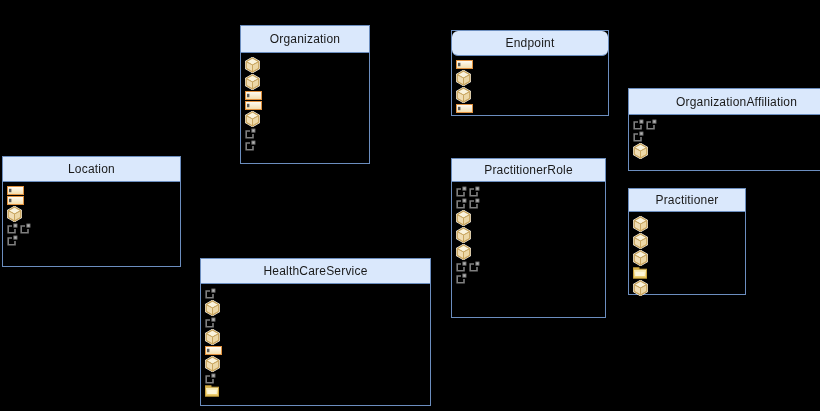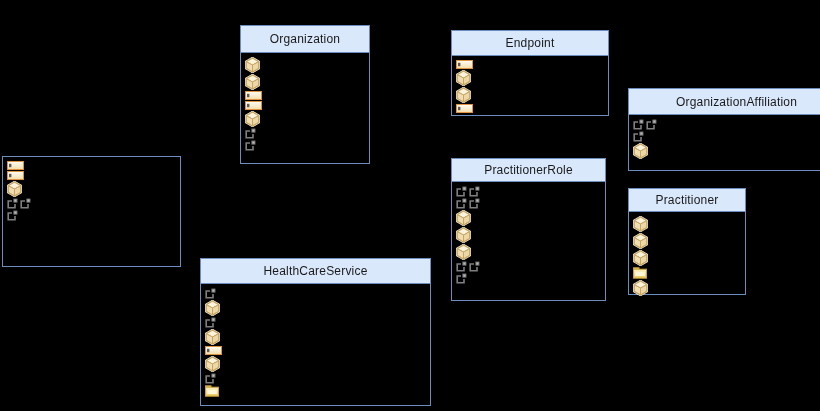--- a/index.html
+++ b/index.html
@@ -123,21 +123,21 @@
             <svg width="11" height="11" viewBox="0 0 11 11">
               <path d="M5,3 L1.2,3 L1.2,9.8 L8,9.8 L8,6" fill="none" stroke="#7f7f7f" stroke-width="1.6"></path>
               <rect x="6.4" y="0.6" width="4" height="4" fill="#7f7f7f"></rect>
               <rect x="7.4" y="1.6" width="2" height="2" fill="#b5b5b5"></rect>
             </svg>
           </span>
         </div>
       </div>
     </div>
     <div class="node" style="left: 451px; top: 30px; width: 158px; height: 86px;">
-      <div class="node-header" style="height: 25px;">
+      <div class="node-header" style="height: 25px; border-radius: 6px;">
         <span class="node-title">Endpoint</span>
       </div>
       <div class="node-body">
         <div class="attr-row">
           <span class="icon">
             <svg width="17" height="9" viewBox="0 0 17 9">
               <defs>
                 <linearGradient id="fg" x1="0" y1="0" x2="0" y2="1">
                   <stop offset="0" stop-color="#fffdf6"></stop>
                   <stop offset="1" stop-color="#f4ddab"></stop>
@@ -223,88 +223,91 @@
               <polygon points="8,1 14.7,4.9 8,8.5 1.3,4.9" fill="#faf3dd" stroke="#c9a55f" stroke-width="1"></polygon>
               <polygon points="1.3,4.9 8,8.5 8,16 1.3,12.1" fill="#f0ddb4" stroke="#c9a55f" stroke-width="1"></polygon>
               <polygon points="14.7,4.9 8,8.5 8,16 14.7,12.1" fill="#ecd7a6" stroke="#c9a55f" stroke-width="1"></polygon>
               <polygon points="8,1 14.7,4.9 14.7,12.1 8,16 1.3,12.1 1.3,4.9" fill="none" stroke="#c9a55f" stroke-width="1.1"></polygon>
             </svg>
           </span>
         </div>
       </div>
     </div>
     <div class="node" style="left: 2px; top: 156px; width: 179px; height: 111px;">
-      <div class="node-body">
-        <div class="attr-row">
-          <span class="icon">
-            <svg width="17" height="9" viewBox="0 0 17 9">
-              <defs>
-                <linearGradient id="fg" x1="0" y1="0" x2="0" y2="1">
-                  <stop offset="0" stop-color="#fffdf6"></stop>
-                  <stop offset="1" stop-color="#f4ddab"></stop>
-                </linearGradient>
-              </defs>
-              <rect x="0.5" y="0.5" width="16" height="8" fill="url(#fg)" stroke="#e0913f" stroke-width="1"></rect>
-              <rect x="2" y="2.8" width="2.4" height="3.4" fill="#5a5a5a"></rect>
-            </svg>
-          </span>
-        </div>
-        <div class="attr-row">
-          <span class="icon">
-            <svg width="17" height="9" viewBox="0 0 17 9">
-              <defs>
-                <linearGradient id="fg" x1="0" y1="0" x2="0" y2="1">
-                  <stop offset="0" stop-color="#fffdf6"></stop>
-                  <stop offset="1" stop-color="#f4ddab"></stop>
-                </linearGradient>
-              </defs>
-              <rect x="0.5" y="0.5" width="16" height="8" fill="url(#fg)" stroke="#e0913f" stroke-width="1"></rect>
-              <rect x="2" y="2.8" width="2.4" height="3.4" fill="#5a5a5a"></rect>
-            </svg>
-          </span>
-        </div>
-        <div class="attr-row">
-          <span class="icon">
-            <svg width="15" height="16" viewBox="0 0 16 17">
-              <polygon points="8,1 14.7,4.9 14.7,12.1 8,16 1.3,12.1 1.3,4.9" fill="none" stroke="#ffffff" stroke-width="2.4"></polygon>
-              <polygon points="8,1 14.7,4.9 8,8.5 1.3,4.9" fill="#faf3dd" stroke="#c9a55f" stroke-width="1"></polygon>
-              <polygon points="1.3,4.9 8,8.5 8,16 1.3,12.1" fill="#f0ddb4" stroke="#c9a55f" stroke-width="1"></polygon>
-              <polygon points="14.7,4.9 8,8.5 8,16 14.7,12.1" fill="#ecd7a6" stroke="#c9a55f" stroke-width="1"></polygon>
-              <polygon points="8,1 14.7,4.9 14.7,12.1 8,16 1.3,12.1 1.3,4.9" fill="none" stroke="#c9a55f" stroke-width="1.1"></polygon>
-            </svg>
-          </span>
-        </div>
-        <div class="attr-row">
-          <span class="icon">
-            <svg width="11" height="11" viewBox="0 0 11 11">
-              <path d="M5,3 L1.2,3 L1.2,9.8 L8,9.8 L8,6" fill="none" stroke="#7f7f7f" stroke-width="1.6"></path>
-              <rect x="6.4" y="0.6" width="4" height="4" fill="#7f7f7f"></rect>
-              <rect x="7.4" y="1.6" width="2" height="2" fill="#b5b5b5"></rect>
-            </svg>
-          </span>
-          <span class="icon">
-            <svg width="11" height="11" viewBox="0 0 11 11">
-              <path d="M5,3 L1.2,3 L1.2,9.8 L8,9.8 L8,6" fill="none" stroke="#7f7f7f" stroke-width="1.6"></path>
-              <rect x="6.4" y="0.6" width="4" height="4" fill="#7f7f7f"></rect>
-              <rect x="7.4" y="1.6" width="2" height="2" fill="#b5b5b5"></rect>
-            </svg>
-          </span>
-        </div>
-        <div class="attr-row">
-          <span class="icon">
-            <svg width="11" height="11" viewBox="0 0 11 11">
-              <path d="M5,3 L1.2,3 L1.2,9.8 L8,9.8 L8,6" fill="none" stroke="#7f7f7f" stroke-width="1.6"></path>
-              <rect x="6.4" y="0.6" width="4" height="4" fill="#7f7f7f"></rect>
-              <rect x="7.4" y="1.6" width="2" height="2" fill="#b5b5b5"></rect>
-            </svg>
-          </span>
-        </div>
-      </div>
-    </div>
-    <div class="node" style="left: 451px; top: 158px; width: 155px; height: 143px;">
+      <div class="node-header" style="height: 25px;">
+        <span class="node-title">Location</span>
+      </div>
+      <div class="node-body">
+        <div class="attr-row">
+          <span class="icon">
+            <svg width="17" height="9" viewBox="0 0 17 9">
+              <defs>
+                <linearGradient id="fg" x1="0" y1="0" x2="0" y2="1">
+                  <stop offset="0" stop-color="#fffdf6"></stop>
+                  <stop offset="1" stop-color="#f4ddab"></stop>
+                </linearGradient>
+              </defs>
+              <rect x="0.5" y="0.5" width="16" height="8" fill="url(#fg)" stroke="#e0913f" stroke-width="1"></rect>
+              <rect x="2" y="2.8" width="2.4" height="3.4" fill="#5a5a5a"></rect>
+            </svg>
+          </span>
+        </div>
+        <div class="attr-row">
+          <span class="icon">
+            <svg width="17" height="9" viewBox="0 0 17 9">
+              <defs>
+                <linearGradient id="fg" x1="0" y1="0" x2="0" y2="1">
+                  <stop offset="0" stop-color="#fffdf6"></stop>
+                  <stop offset="1" stop-color="#f4ddab"></stop>
+                </linearGradient>
+              </defs>
+              <rect x="0.5" y="0.5" width="16" height="8" fill="url(#fg)" stroke="#e0913f" stroke-width="1"></rect>
+              <rect x="2" y="2.8" width="2.4" height="3.4" fill="#5a5a5a"></rect>
+            </svg>
+          </span>
+        </div>
+        <div class="attr-row">
+          <span class="icon">
+            <svg width="15" height="16" viewBox="0 0 16 17">
+              <polygon points="8,1 14.7,4.9 14.7,12.1 8,16 1.3,12.1 1.3,4.9" fill="none" stroke="#ffffff" stroke-width="2.4"></polygon>
+              <polygon points="8,1 14.7,4.9 8,8.5 1.3,4.9" fill="#faf3dd" stroke="#c9a55f" stroke-width="1"></polygon>
+              <polygon points="1.3,4.9 8,8.5 8,16 1.3,12.1" fill="#f0ddb4" stroke="#c9a55f" stroke-width="1"></polygon>
+              <polygon points="14.7,4.9 8,8.5 8,16 14.7,12.1" fill="#ecd7a6" stroke="#c9a55f" stroke-width="1"></polygon>
+              <polygon points="8,1 14.7,4.9 14.7,12.1 8,16 1.3,12.1 1.3,4.9" fill="none" stroke="#c9a55f" stroke-width="1.1"></polygon>
+            </svg>
+          </span>
+        </div>
+        <div class="attr-row">
+          <span class="icon">
+            <svg width="11" height="11" viewBox="0 0 11 11">
+              <path d="M5,3 L1.2,3 L1.2,9.8 L8,9.8 L8,6" fill="none" stroke="#7f7f7f" stroke-width="1.6"></path>
+              <rect x="6.4" y="0.6" width="4" height="4" fill="#7f7f7f"></rect>
+              <rect x="7.4" y="1.6" width="2" height="2" fill="#b5b5b5"></rect>
+            </svg>
+          </span>
+          <span class="icon">
+            <svg width="11" height="11" viewBox="0 0 11 11">
+              <path d="M5,3 L1.2,3 L1.2,9.8 L8,9.8 L8,6" fill="none" stroke="#7f7f7f" stroke-width="1.6"></path>
+              <rect x="6.4" y="0.6" width="4" height="4" fill="#7f7f7f"></rect>
+              <rect x="7.4" y="1.6" width="2" height="2" fill="#b5b5b5"></rect>
+            </svg>
+          </span>
+        </div>
+        <div class="attr-row">
+          <span class="icon">
+            <svg width="11" height="11" viewBox="0 0 11 11">
+              <path d="M5,3 L1.2,3 L1.2,9.8 L8,9.8 L8,6" fill="none" stroke="#7f7f7f" stroke-width="1.6"></path>
+              <rect x="6.4" y="0.6" width="4" height="4" fill="#7f7f7f"></rect>
+              <rect x="7.4" y="1.6" width="2" height="2" fill="#b5b5b5"></rect>
+            </svg>
+          </span>
+        </div>
+      </div>
+    </div>
+    <div class="node" style="left: 451px; top: 158px; width: 155px; height: 160px;">
       <div class="node-header" style="height: 23px;">
         <span class="node-title">PractitionerRole</span>
       </div>
       <div class="node-body">
         <div class="attr-row">
           <span class="icon">
             <svg width="11" height="11" viewBox="0 0 11 11">
               <path d="M5,3 L1.2,3 L1.2,9.8 L8,9.8 L8,6" fill="none" stroke="#7f7f7f" stroke-width="1.6"></path>
               <rect x="6.4" y="0.6" width="4" height="4" fill="#7f7f7f"></rect>
               <rect x="7.4" y="1.6" width="2" height="2" fill="#b5b5b5"></rect>

